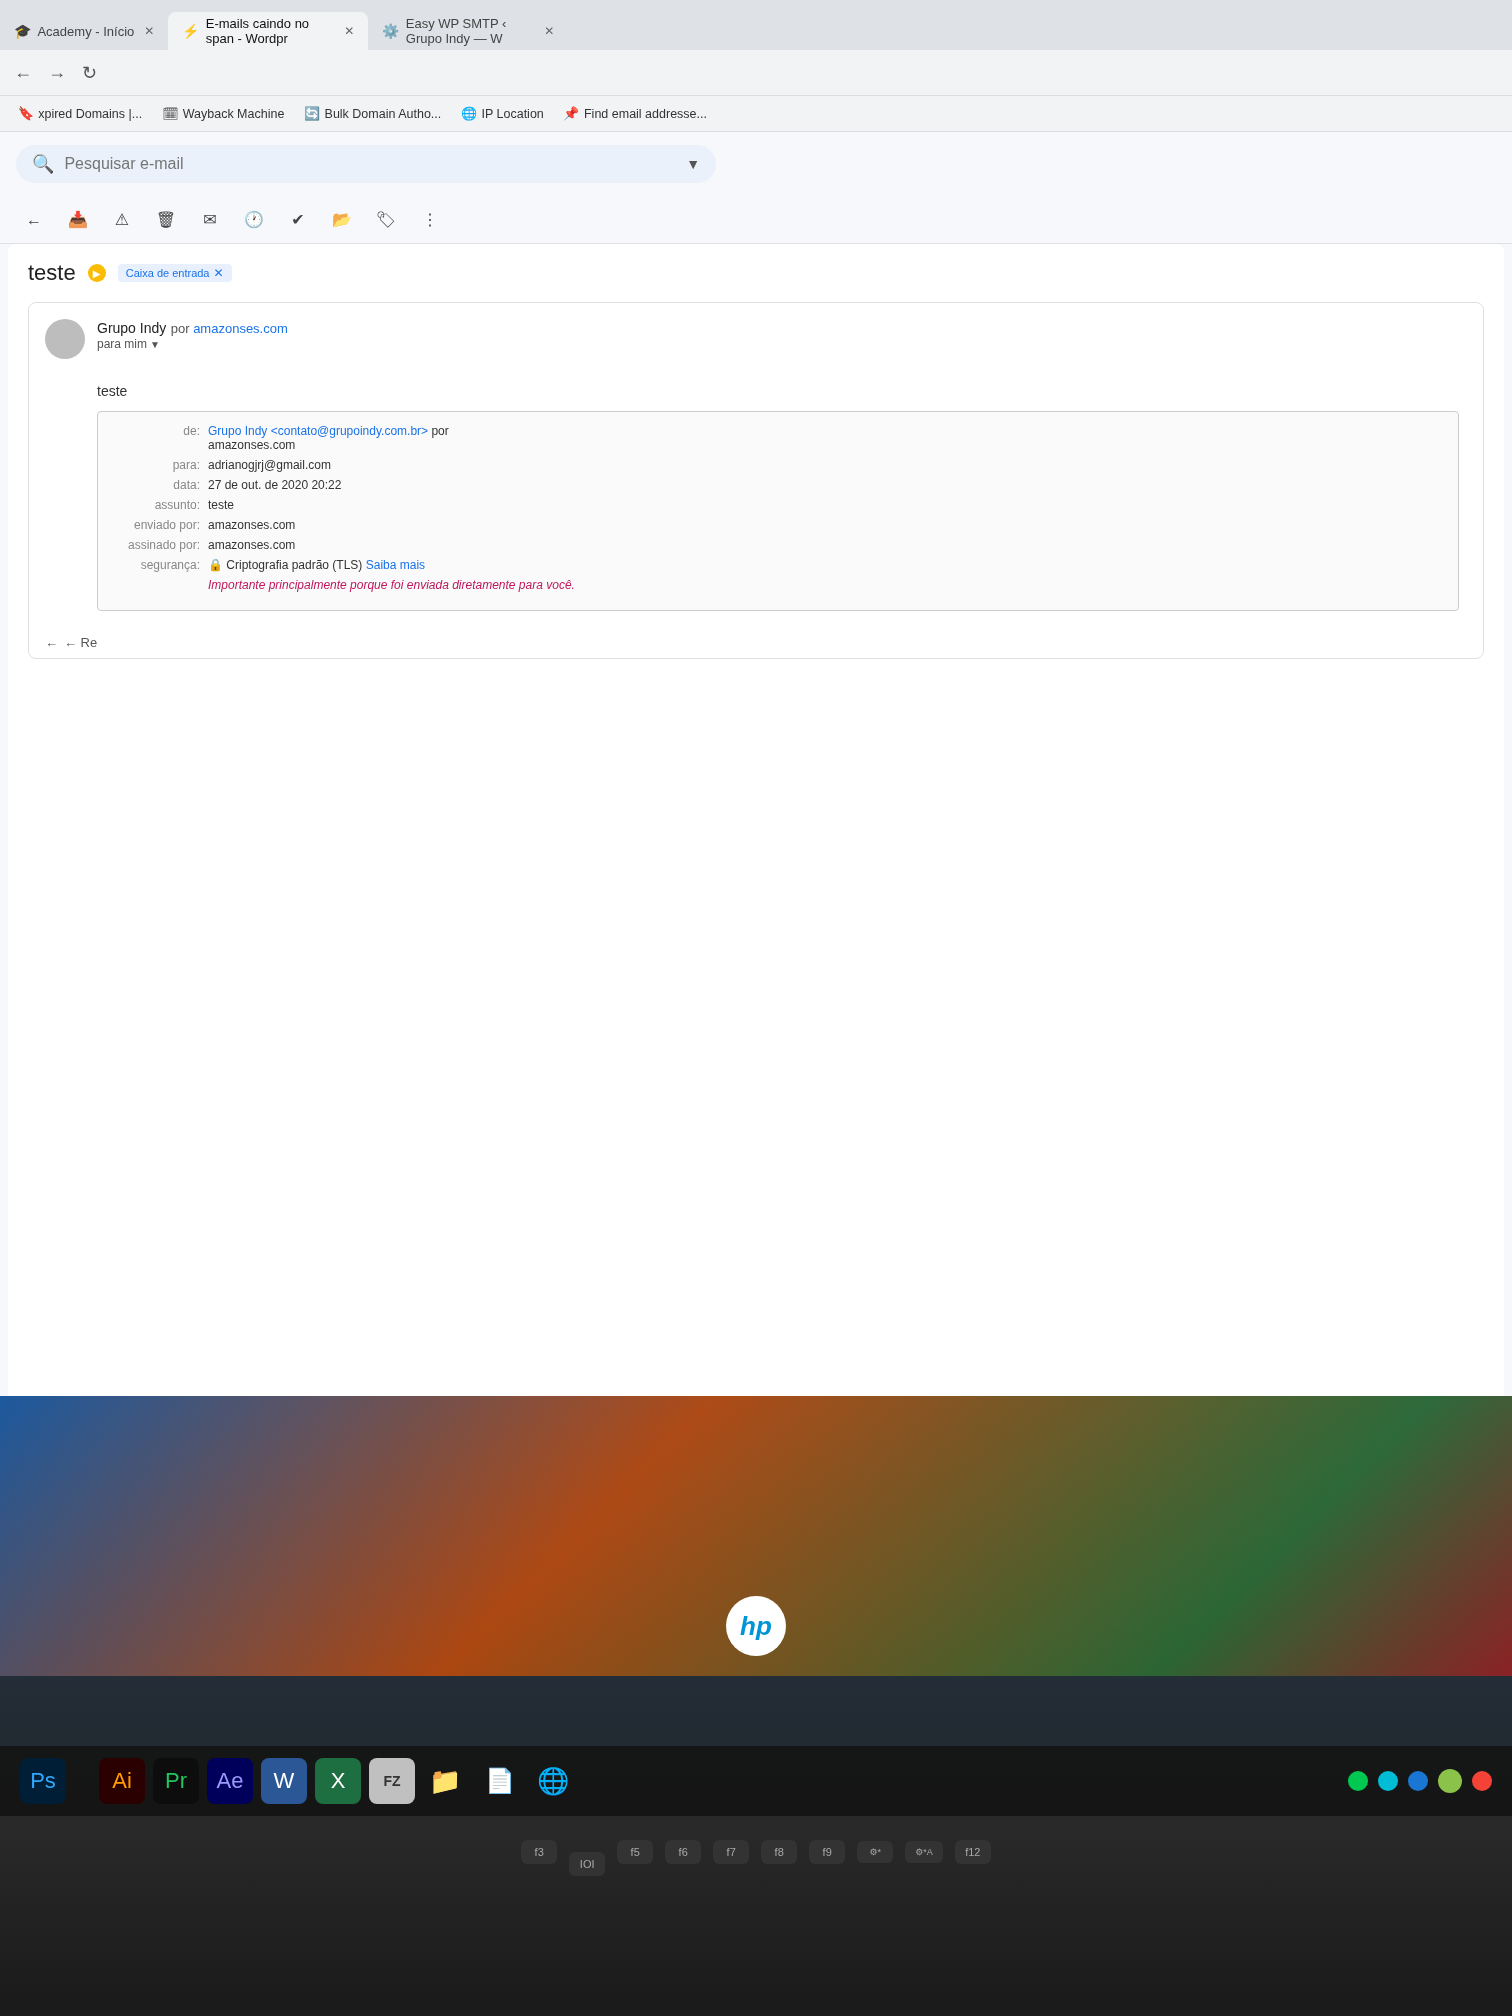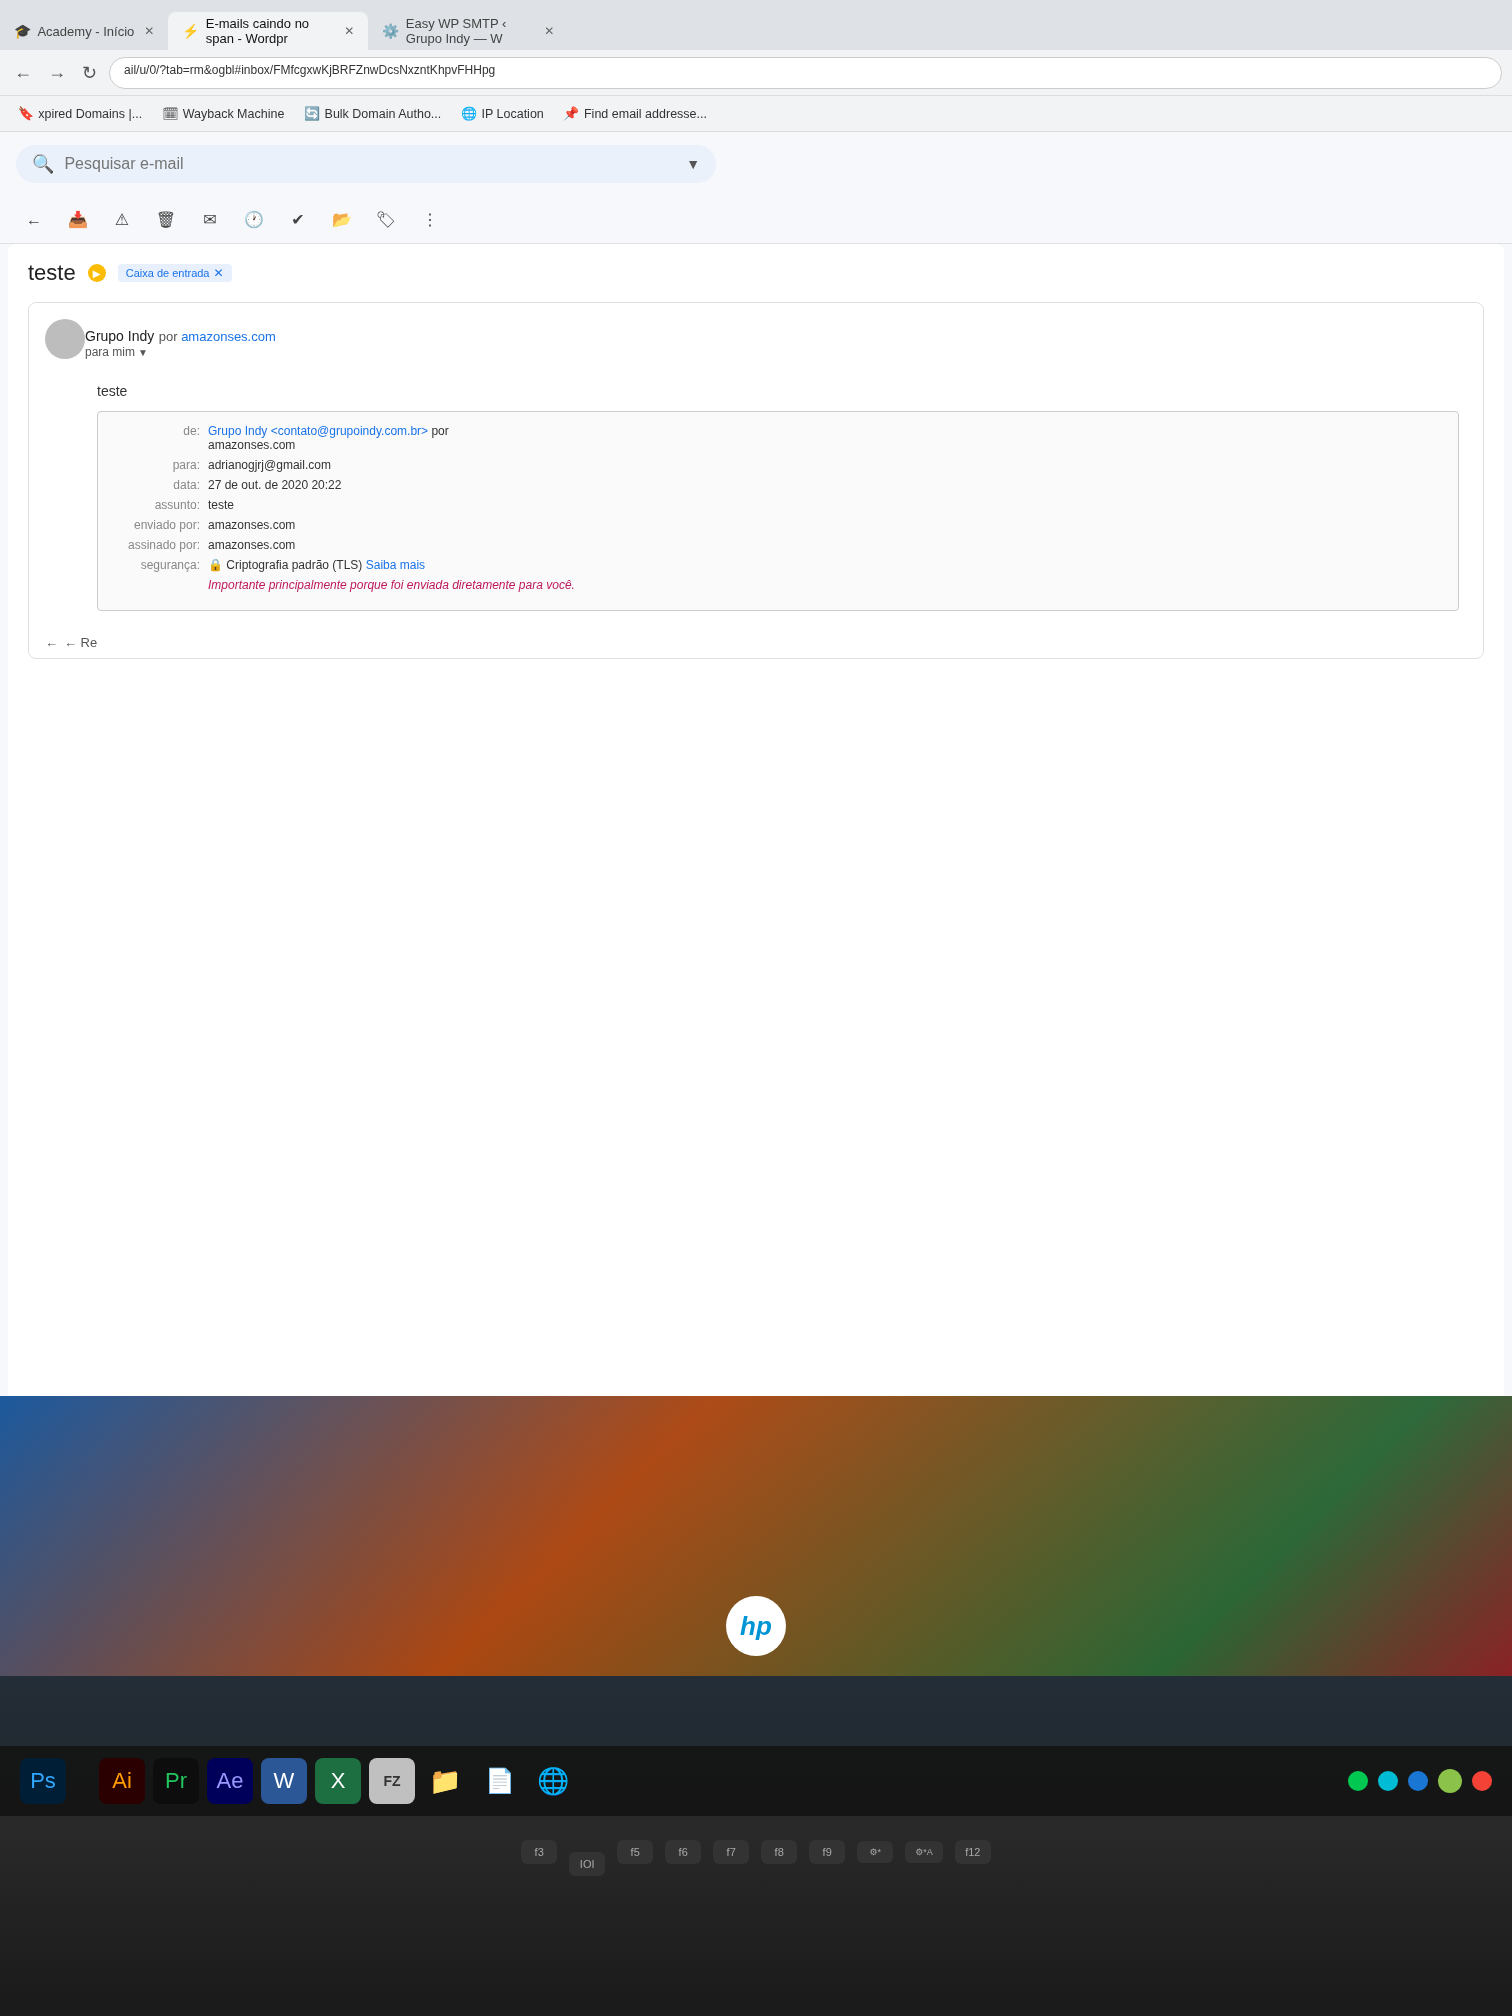--- a/index.html
+++ b/index.html
@@ -243,22 +243,23 @@
     
     .email-message {
       border: 1px solid #e0e0e0;
       border-radius: 8px;
       padding: 0;
       overflow: hidden;
     }
 
     .email-header {
       display: flex;
-      align-items: flex-end;
+      align-items: flex-start;
       padding: 16px;
+      gap: 12px;
     }
 
     .email-avatar {
       width: 40px;
       height: 40px;
       border-radius: 50%;
       background: #ccc;
       flex-shrink: 0;
     }
 
@@ -492,21 +493,20 @@
         <span class="tab-favicon">⚙️</span>
         <span>Easy WP SMTP ‹ Grupo Indy — W</span>
         <span class="tab-close">✕</span>
       </div>
     </div>
 
     <div class="address-bar-row">
       <span class="nav-btn">←</span>
       <span class="nav-btn">→</span>
       <span class="nav-btn">↻</span>
-      <div class="address-bar" style="font-size:12px; color:#333;">ail/u/0/?tab=rm&amp;ogbl#inbox/FMfcgxwKjBRFZnwDcsNxzntKhpvFHHpg</div>
     </div>
 
     <div class="bookmarks-bar">
       <div class="bookmark-item">
         <span class="bookmark-icon">🔖</span>
         <span>xpired Domains |...</span>
       </div>
       <div class="bookmark-item">
         <span class="bookmark-icon">🗓</span>
         <span>Wayback Machine</span>

